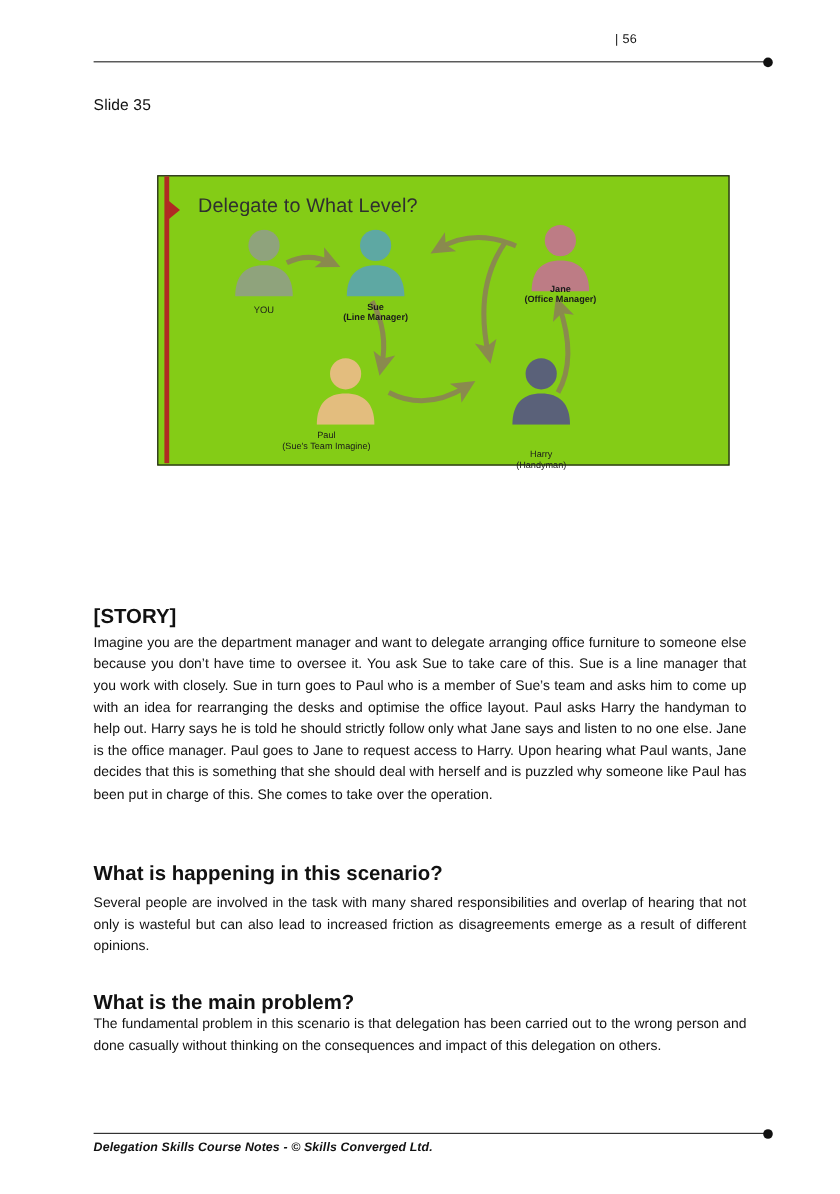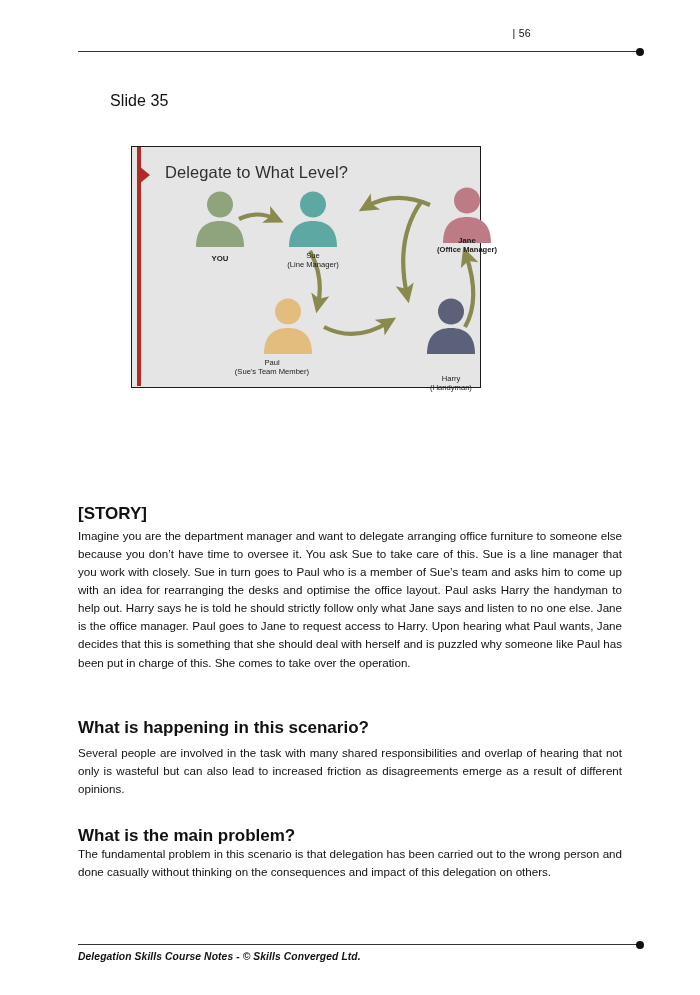--- a/index.html
+++ b/index.html
@@ -57,35 +57,34 @@
     width: 8px;
     height: 8px;
     border-radius: 50%;
     background: #111111;
   }
 
   
   .slide-label {
     position: absolute;
     left: 78px;
-    top: 92px;
-    font-size: 16px;
+    top: 80px;
+    font-size: 13px;
     color: #111111;
     letter-spacing: 0.1px;
-    margin-left: 32px;
   }
 
   
   .slide {
     position: absolute;
     left: 131px;
     top: 146px;
-    width: 350px;
+    width: 477px;
     height: 242px;
-    background: #e5e5e5;
+    background: #84cc16;
     border: 1.3px solid #1b1b1b;
     box-sizing: border-box;
   }
   .slide-accent-bar {
     position: absolute;
     left: 5px;
     top: 0px;
     width: 4px;
     height: 239px;
     background: #b02b23;
@@ -125,21 +124,21 @@
   .person svg { display: block; }
   .person-label {
     position: absolute;
     text-align: center;
     font-size: 7.6px;
     color: #1a1a1a;
     line-height: 1.22;
     white-space: nowrap;
     transform: translateX(-50%);
   }
-  .person-label.bold { font-weight: bold; font-size: 7.8px; }
+  .person-label.bold { font-weight: normal; font-size: 7.8px; }
   .person-label .sub { display: block; }
 
   
   .body-text {
     position: absolute;
     left: 78px;
     width: 544px;
     font-size: 11.6px;
     line-height: 1.56;
     color: #111111;
@@ -252,21 +251,21 @@
       <div class="person-label bold" style="left:88px; top:107px;">
         <span>YOU</span>
       </div>
 
       <div class="person" style="left:155px; top:44px;">
         <svg width="52" height="56" viewBox="0 0 52 56">
           <circle cx="26" cy="13.5" r="13" fill="#5ea8a3"></circle>
           <path d="M2,56 C2,38 11,30 26,30 C41,30 50,38 50,56 Z" fill="#5ea8a3"></path>
         </svg>
       </div>
-      <div class="person-label" style="left:181px; top:104px;">
+      <div class="person-label" style="left:181px; top:104px;font-weight:bold;">
         <span>Sue</span>
         <span class="sub">(Line Manager)</span>
       </div>
 
       <div class="person" style="left:309px; top:40px;">
         <svg width="52" height="56" viewBox="0 0 52 56">
           <circle cx="26" cy="13.5" r="13" fill="#bd7c85"></circle>
           <path d="M2,56 C2,38 11,30 26,30 C41,30 50,38 50,56 Z" fill="#bd7c85"></path>
         </svg>
       </div>
@@ -276,21 +275,21 @@
       </div>
 
       <div class="person" style="left:130px; top:151px;">
         <svg width="52" height="56" viewBox="0 0 52 56">
           <circle cx="26" cy="13.5" r="13" fill="#e3bd7e"></circle>
           <path d="M2,56 C2,38 11,30 26,30 C41,30 50,38 50,56 Z" fill="#e3bd7e"></path>
         </svg>
       </div>
       <div class="person-label" style="left:140px; top:211px;">
         <span>Paul</span>
-        <span class="sub">(Sue's Team Member)</span>
+        <span class="sub">(Sue's Team Imagine)</span>
       </div>
 
       <div class="person" style="left:293px; top:151px;">
         <svg width="52" height="56" viewBox="0 0 52 56">
           <circle cx="26" cy="13.5" r="13" fill="#5a6179"></circle>
           <path d="M2,56 C2,38 11,30 26,30 C41,30 50,38 50,56 Z" fill="#5a6179"></path>
         </svg>
       </div>
       <div class="person-label" style="left:319px; top:227px;">
         <span>Harry</span>

